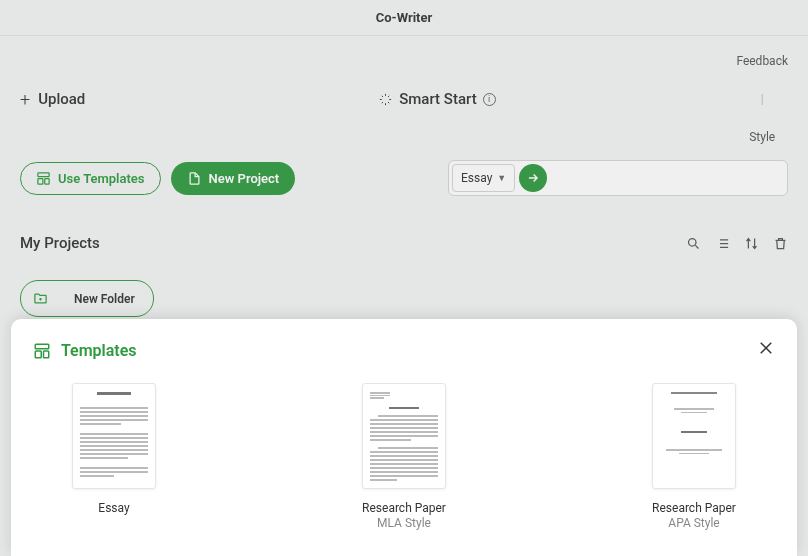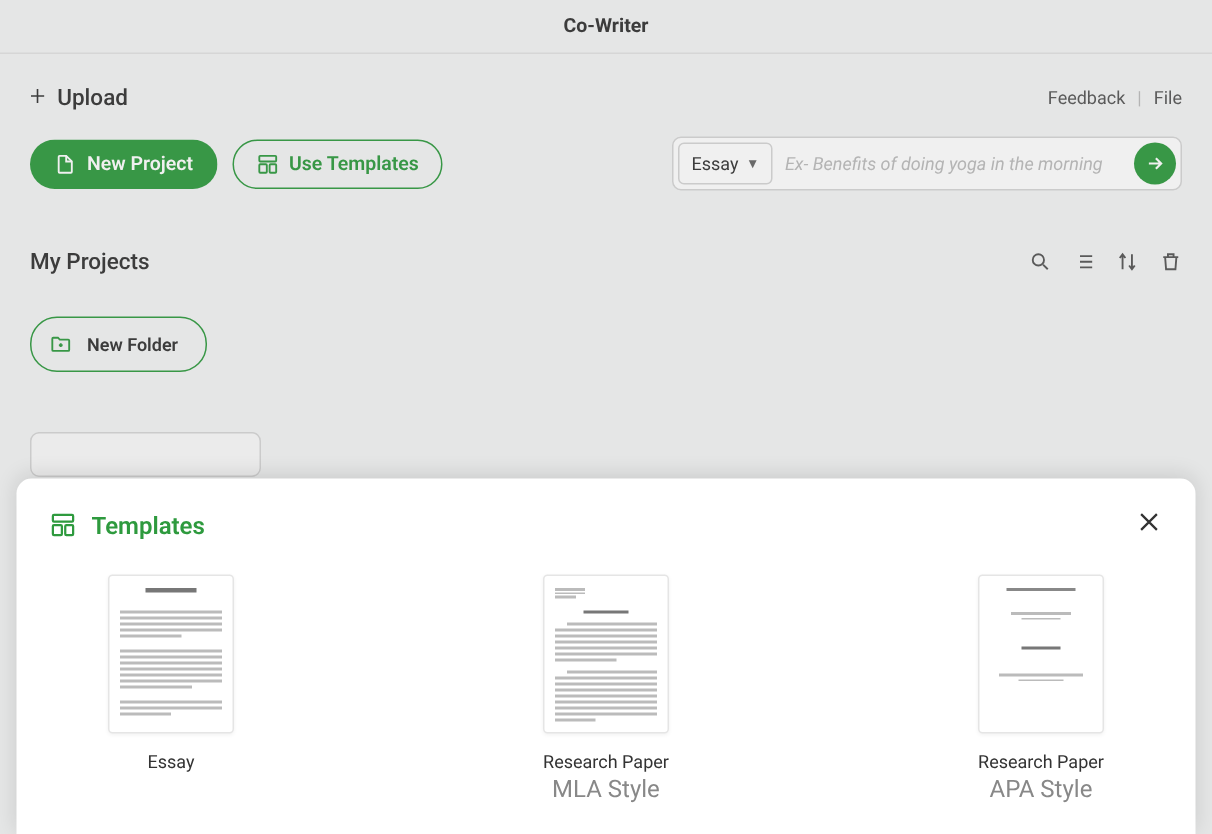--- a/index.html
+++ b/index.html
@@ -15,21 +15,21 @@
 
   .row1 { display:flex; align-items:center; }
   .create-block { flex:1; display:flex; align-items:center; gap:8px; }
   .create-plus { font-size:18px; color:#333; font-weight:300; }
   .create-text { font-size:15px; font-weight:500; color:#333; }
 
   .smart-block { flex:1; display:flex; align-items:center; gap:6px; }
   .smart-text { font-size:15px; font-weight:500; color:#333; }
   .info-icon { width:13px; height:13px; border:1px solid #666; border-radius:50%; display:flex; align-items:center; justify-content:center; font-size:9px; color:#666; }
 
-  .links-block { display:flex; align-items:center; gap:8px; font-size:12px; color:#555; }
+  .links-block { display:flex; align-items:center; gap:24px; font-size:12px; color:#555;flex-direction:column; }
   .links-block .sep { color:#bbb; }
 
   .row2 { display:flex; align-items:center; margin-top:16px; gap:14px; }
   .row2-left { display:flex; gap:10px; }
   .btn { display:flex; align-items:center; gap:7px; padding: 8px 15px; border-radius:20px; font-size:13px; font-weight:600; cursor:pointer; border:1px solid transparent;}
   .btn-primary { background:#2e9a3e; color:#fff; }
   .btn-outline { background:#f3f4f4; border:1px solid #2e9a3e; color:#2e9a3e; }
   .icon-svg { width:15px; height:15px; flex-shrink:0; }
 
   .row2-right { flex:1; display:flex; justify-content:flex-end; }
@@ -38,89 +38,95 @@
   .type-select .caret { font-size:9px; color:#666; }
   .smart-input { flex:1; border:none; outline:none; font-size:12px; color:#666; background:transparent; padding:0 4px;}
   .smart-input::placeholder { color:#bbb; font-style:italic; }
   .go-btn { width:28px; height:28px; border-radius:50%; background:#2e9a3e; display:flex; align-items:center; justify-content:center; cursor:pointer; }
 
   .projects-header { display:flex; align-items:center; justify-content:space-between; margin-top:38px; }
   .projects-title { font-size:15px; font-weight:500; color:#333; }
   .projects-tools { display:flex; gap:14px; color:#666; }
   .tool-btn { cursor:pointer; display:flex; align-items:center; justify-content:center; }
 
-  .folder-btn { display:flex; align-items:center; gap:10px; border:1px solid #2e9a3e; border-radius:18px; padding:10px 18px 10px 12px; color:#333; font-size:12px; font-weight:600; margin-top:28px; background:#f3f4f4; cursor:pointer; width:fit-content;}
+  .folder-btn { display:flex; align-items:center; gap:26px; border:1px solid #2e9a3e; border-radius:18px; padding:10px 18px 10px 12px; color:#333; font-size:12px; font-weight:600; margin-top:28px; background:#f3f4f4; cursor:pointer; width:fit-content;}
   .folder-btn .icon-svg { color:#2e9a3e; }
 
   .hidden-box { border:1px solid #d5d5d5; border-radius:6px; width:154px; height:30px; margin-top:40px; background:#fafafa;}
 
   
   .modal { position:absolute; left:11px; right:11px; top:319px; bottom:0; background:#fff; border-radius:10px 10px 0 0; box-shadow:0 -2px 14px rgba(0,0,0,0.12); padding:20px 22px 0 22px;}
   .modal-header { display:flex; align-items:center; justify-content:space-between; }
-  .modal-title-wrap { display:flex; align-items:center; gap:10px; color:#2e9a3e; }
+  .modal-title-wrap { display:flex; align-items:flex-end; gap:10px; color:#2e9a3e; }
   .modal-title { font-size:16px; font-weight:600; }
   .close-btn { cursor:pointer; color:#333; }
 
   .tmpl-grid { display:flex; justify-content:space-between; margin-top:22px; padding:0 6px;}
   .tmpl-card-wrap { display:flex; flex-direction:column; align-items:center; width:150px; cursor:pointer;}
   .tmpl-thumb { width:84px; height:106px; border:1px solid #e5e5e5; border-radius:3px; background:#fff; box-shadow:0 1px 3px rgba(0,0,0,0.06); padding:8px 7px; position:relative; overflow:hidden;}
   .tmpl-name { font-size:12px; color:#333; margin-top:12px; text-align:center;}
-  .tmpl-sub { font-size:16px; color:#888; margin-top:1px;}
+  .tmpl-sub { font-size:12px; color:#888; margin-top:1px;}
 
   
   .th-title { height:3px; background:#777; margin:0 auto 6px auto;}
   .th-line { height:1.5px; background:#bbb; margin-bottom:2.5px; }
   .th-dot { width:2px; height:2px; background:#777; border-radius:50%; display:inline-block; margin-right:3px;}
 </style>
 </head>
 <body>
 
 <div class="topbar">
   <div class="topbar-title">Co-Writer</div>
 </div>
 
 <div class="content">
 
   <div class="row1">
     <div class="create-block">
       <span class="create-plus">+</span>
       <span class="create-text">Upload</span>
     </div>
+    <div class="smart-block">
+      <svg class="icon-svg" viewBox="0 0 24 24" fill="none" stroke="#333" stroke-width="1.5">
+          <path d="M12 3v3M12 18v3M3 12h3M18 12h3M6 6l2 2M16 16l2 2M6 18l2-2M16 8l2-2"></path>
+        </svg>
+      <span class="smart-text">Smart Start</span>
+      <span class="info-icon">i</span>
+    </div>
     <div class="links-block">
       <span>Feedback</span>
       <span class="sep">|</span>
-      <span>File</span>
+      <span>Style</span>
     </div>
   </div>
 
   <div class="row2">
     <div class="row2-left">
-      <div class="btn btn-primary">
-        <svg class="icon-svg" viewBox="0 0 24 24" fill="none" stroke="#fff" stroke-width="2">
-            <path d="M13 3H6a1 1 0 0 0-1 1v16a1 1 0 0 0 1 1h12a1 1 0 0 0 1-1V9z"></path>
-            <path d="M13 3v6h6"></path>
-          </svg>
-        <span>New Project</span>
-      </div>
       <div class="btn btn-outline">
         <svg class="icon-svg" viewBox="0 0 24 24" fill="none" stroke="#2e9a3e" stroke-width="2">
             <rect x="3" y="3" width="18" height="6" rx="1"></rect>
             <rect x="3" y="12" width="8" height="9" rx="1"></rect>
             <rect x="14" y="12" width="7" height="9" rx="1"></rect>
           </svg>
         <span>Use Templates</span>
+      </div>
+      <div class="btn btn-primary">
+        <svg class="icon-svg" viewBox="0 0 24 24" fill="none" stroke="#fff" stroke-width="2">
+            <path d="M13 3H6a1 1 0 0 0-1 1v16a1 1 0 0 0 1 1h12a1 1 0 0 0 1-1V9z"></path>
+            <path d="M13 3v6h6"></path>
+          </svg>
+        <span>New Project</span>
       </div>
     </div>
     <div class="row2-right">
       <div class="smart-input-wrap">
         <div class="type-select">
           <span>Essay</span>
           <span class="caret">▼</span>
         </div>
-        <input class="smart-input" placeholder="Ex- Benefits of doing yoga in the morning" style="">
         <div class="go-btn">
           <svg width="14" height="14" viewBox="0 0 24 24" fill="none" stroke="#fff" stroke-width="2.5">
               <path d="M5 12h14M13 6l6 6-6 6"></path>
             </svg>
         </div>
       </div>
     </div>
   </div>
 
   <div class="projects-header">

